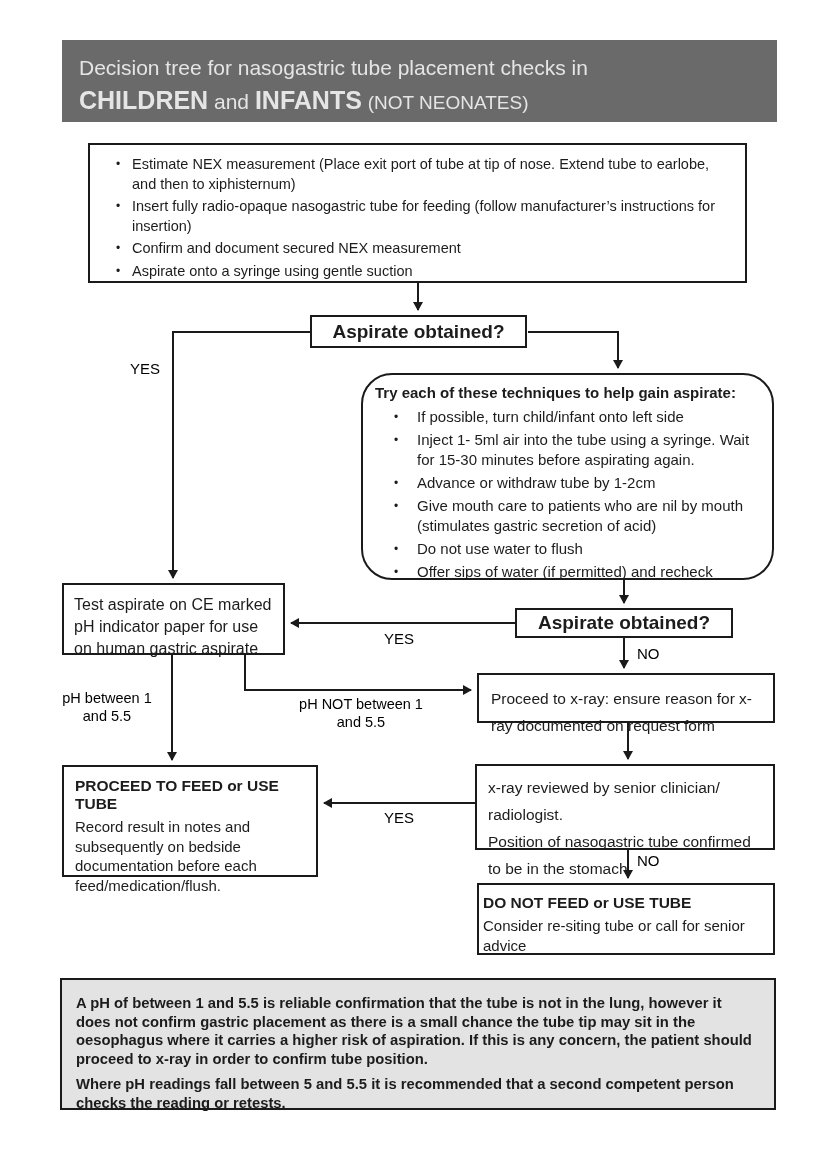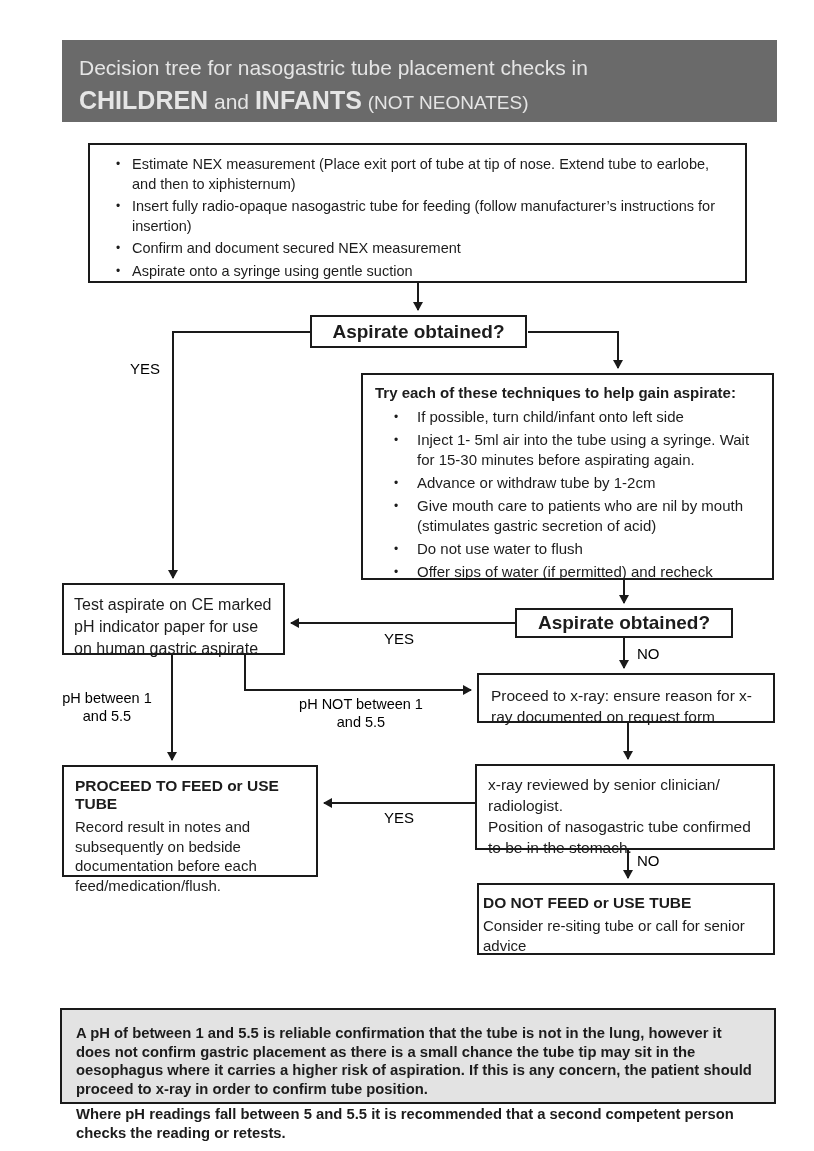--- a/index.html
+++ b/index.html
@@ -22,21 +22,21 @@
   }
   .bullets{padding:10px 12px 8px 14px;font-size:14.5px;line-height:19.5px;}
   .bullet-row{display:flex;margin-bottom:3px;}
   .bullet-glyph{width:28px;flex:0 0 28px;text-align:center;font-size:12px;}
   .bullet-text{flex:1;}
   .tech{padding:8px 10px 8px 12px;font-size:15px;line-height:20px;}
   .tech-title{font-weight:bold;margin-bottom:4px;}
   .tech .bullet-row{margin-bottom:3px;}
   .tech .bullet-glyph{width:42px;flex:0 0 42px;}
   .plain{padding:9px 10px;font-size:16px;line-height:22px;}
-  .plain2{padding:10px 12px;font-size:15.5px;line-height:21px;}
+  .plain2{padding:10px 12px;font-size:15.5px;line-height:27px;}
   .action .title{font-weight:bold;font-size:15.5px;margin:0 0 4px 0;}
   .action p{margin:0;font-size:15px;line-height:19.5px;}
   .flow-label{position:absolute;font-weight:normal;font-size:15px;color:#000000;white-space:nowrap;}
   .flow-label.wrap{white-space:normal;text-align:center;font-size:14.5px;line-height:17.5px;}
   .note{
     background:#e3e3e3;border:2px solid #1a1a1a;
     padding:14px 14px;font-weight:bold;font-size:14.8px;line-height:18.6px;
   }
   .note p{margin:0;}
   .note p + p{margin-top:7px;}
@@ -88,21 +88,21 @@
       <span class="bullet-text">Confirm and document secured NEX measurement</span>
     </div>
     <div class="bullet-row">
       <span class="bullet-glyph">•</span>
       <span class="bullet-text">Aspirate onto a syringe using gentle suction</span>
     </div>
   </div>
 
   <div class="box decision" style="left:310px;top:315px;width:217px;height:33px;">Aspirate obtained?</div>
 
-  <div class="box tech" style="left:361px;top:373px;width:413px;height:207px;">
+  <div class="box tech" style="left:361px;top:373px;width:413px;height:207px;border-radius:31px;">
     <div class="tech-title">Try each of these techniques to help gain aspirate:</div>
     <div class="bullet-row">
       <span class="bullet-glyph">•</span>
       <span class="bullet-text">If possible, turn child/infant onto left side</span>
     </div>
     <div class="bullet-row">
       <span class="bullet-glyph">•</span>
       <span class="bullet-text">Inject 1- 5ml air into the tube using a syringe. Wait for 15-30 minutes before aspirating again.</span>
     </div>
     <div class="bullet-row">
@@ -145,18 +145,18 @@
   </div>
 
   <div class="flow-label" style="left:130px;top:360px;">YES</div>
   <div class="flow-label" style="left:384px;top:630px;">YES</div>
   <div class="flow-label" style="left:637px;top:645px;">NO</div>
   <div class="flow-label wrap" style="left:56px;top:690px;width:102px;">pH between 1 and 5.5</div>
   <div class="flow-label wrap" style="left:287px;top:696px;width:148px;">pH NOT between 1 and 5.5</div>
   <div class="flow-label" style="left:384px;top:809px;">YES</div>
   <div class="flow-label" style="left:637px;top:852px;">NO</div>
 
-  <div class="note abs" style="left:60px;top:978px;width:716px;height:96px;margin-top:30px;">
+  <div class="note abs" style="left:60px;top:978px;width:716px;height:132px;">
     <p>A pH of between 1 and 5.5 is reliable confirmation that the tube is not in the lung, however it does not confirm gastric placement as there is a small chance the tube tip may sit in the oesophagus where it carries a higher risk of aspiration. If this is any concern, the patient should proceed to x-ray in order to confirm tube position.</p>
     <p>Where pH readings fall between 5 and 5.5 it is recommended that a second competent person checks the reading or retests.</p>
   </div>
 
 </div>
 
 </body></html>

